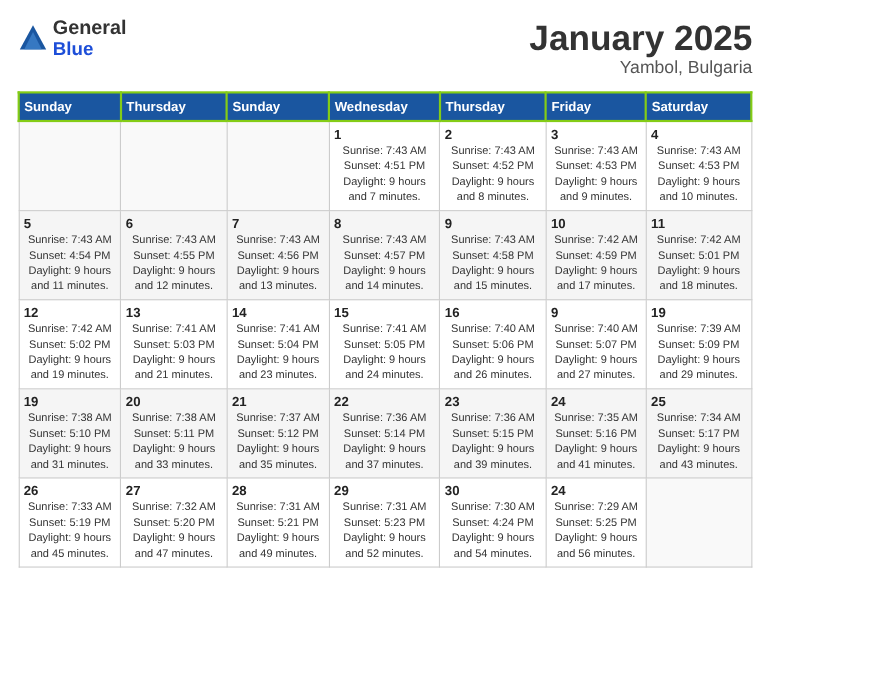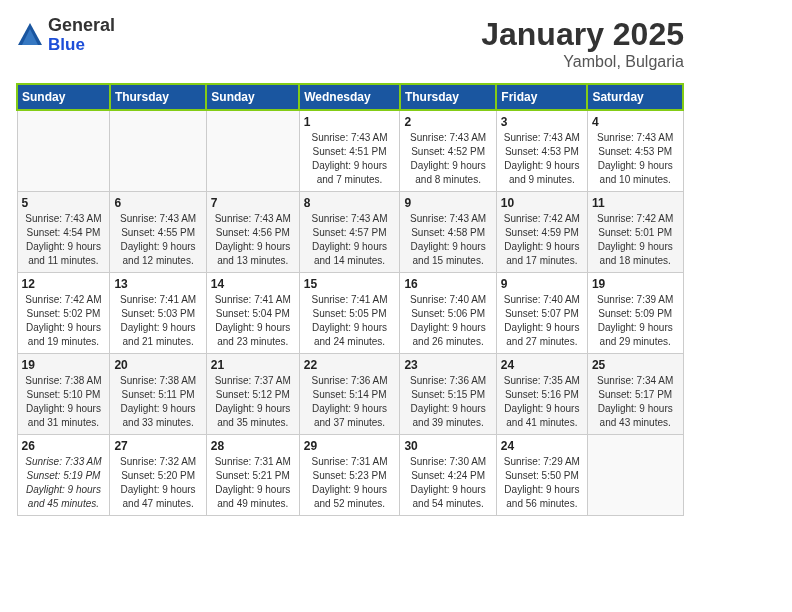--- a/index.html
+++ b/index.html
@@ -315,21 +315,21 @@
             <div class="day-num">25</div>
             <div class="day-info" style="white-space: pre-line;">Sunrise: 7:34 AM
 Sunset: 5:17 PM
 Daylight: 9 hours
 and 43 minutes.</div>
           </td>
         </tr>
         <tr>
           <td>
             <div class="day-num">26</div>
-            <div class="day-info" style="white-space: pre-line; font-style: italic;">Sunrise: 7:33 AM
+            <div class="day-info" style="white-space: pre-line;">Sunrise: 7:33 AM
 Sunset: 5:19 PM
 Daylight: 9 hours
 and 45 minutes.</div>
           </td>
           <td>
             <div class="day-num">27</div>
             <div class="day-info" style="white-space: pre-line;">Sunrise: 7:32 AM
 Sunset: 5:20 PM
 Daylight: 9 hours
 and 47 minutes.</div>
@@ -351,21 +351,21 @@
           <td>
             <div class="day-num">30</div>
             <div class="day-info" style="white-space: pre-line;">Sunrise: 7:30 AM
 Sunset: 4:24 PM
 Daylight: 9 hours
 and 54 minutes.</div>
           </td>
           <td>
             <div class="day-num">24</div>
             <div class="day-info" style="white-space: pre-line;">Sunrise: 7:29 AM
-Sunset: 5:50 PM
+Sunset: 5:25 PM
 Daylight: 9 hours
 and 56 minutes.</div>
           </td>
           <td class="empty"></td>
         </tr>
       </tbody>
   </table>
 </div>
 
 </body></html>

